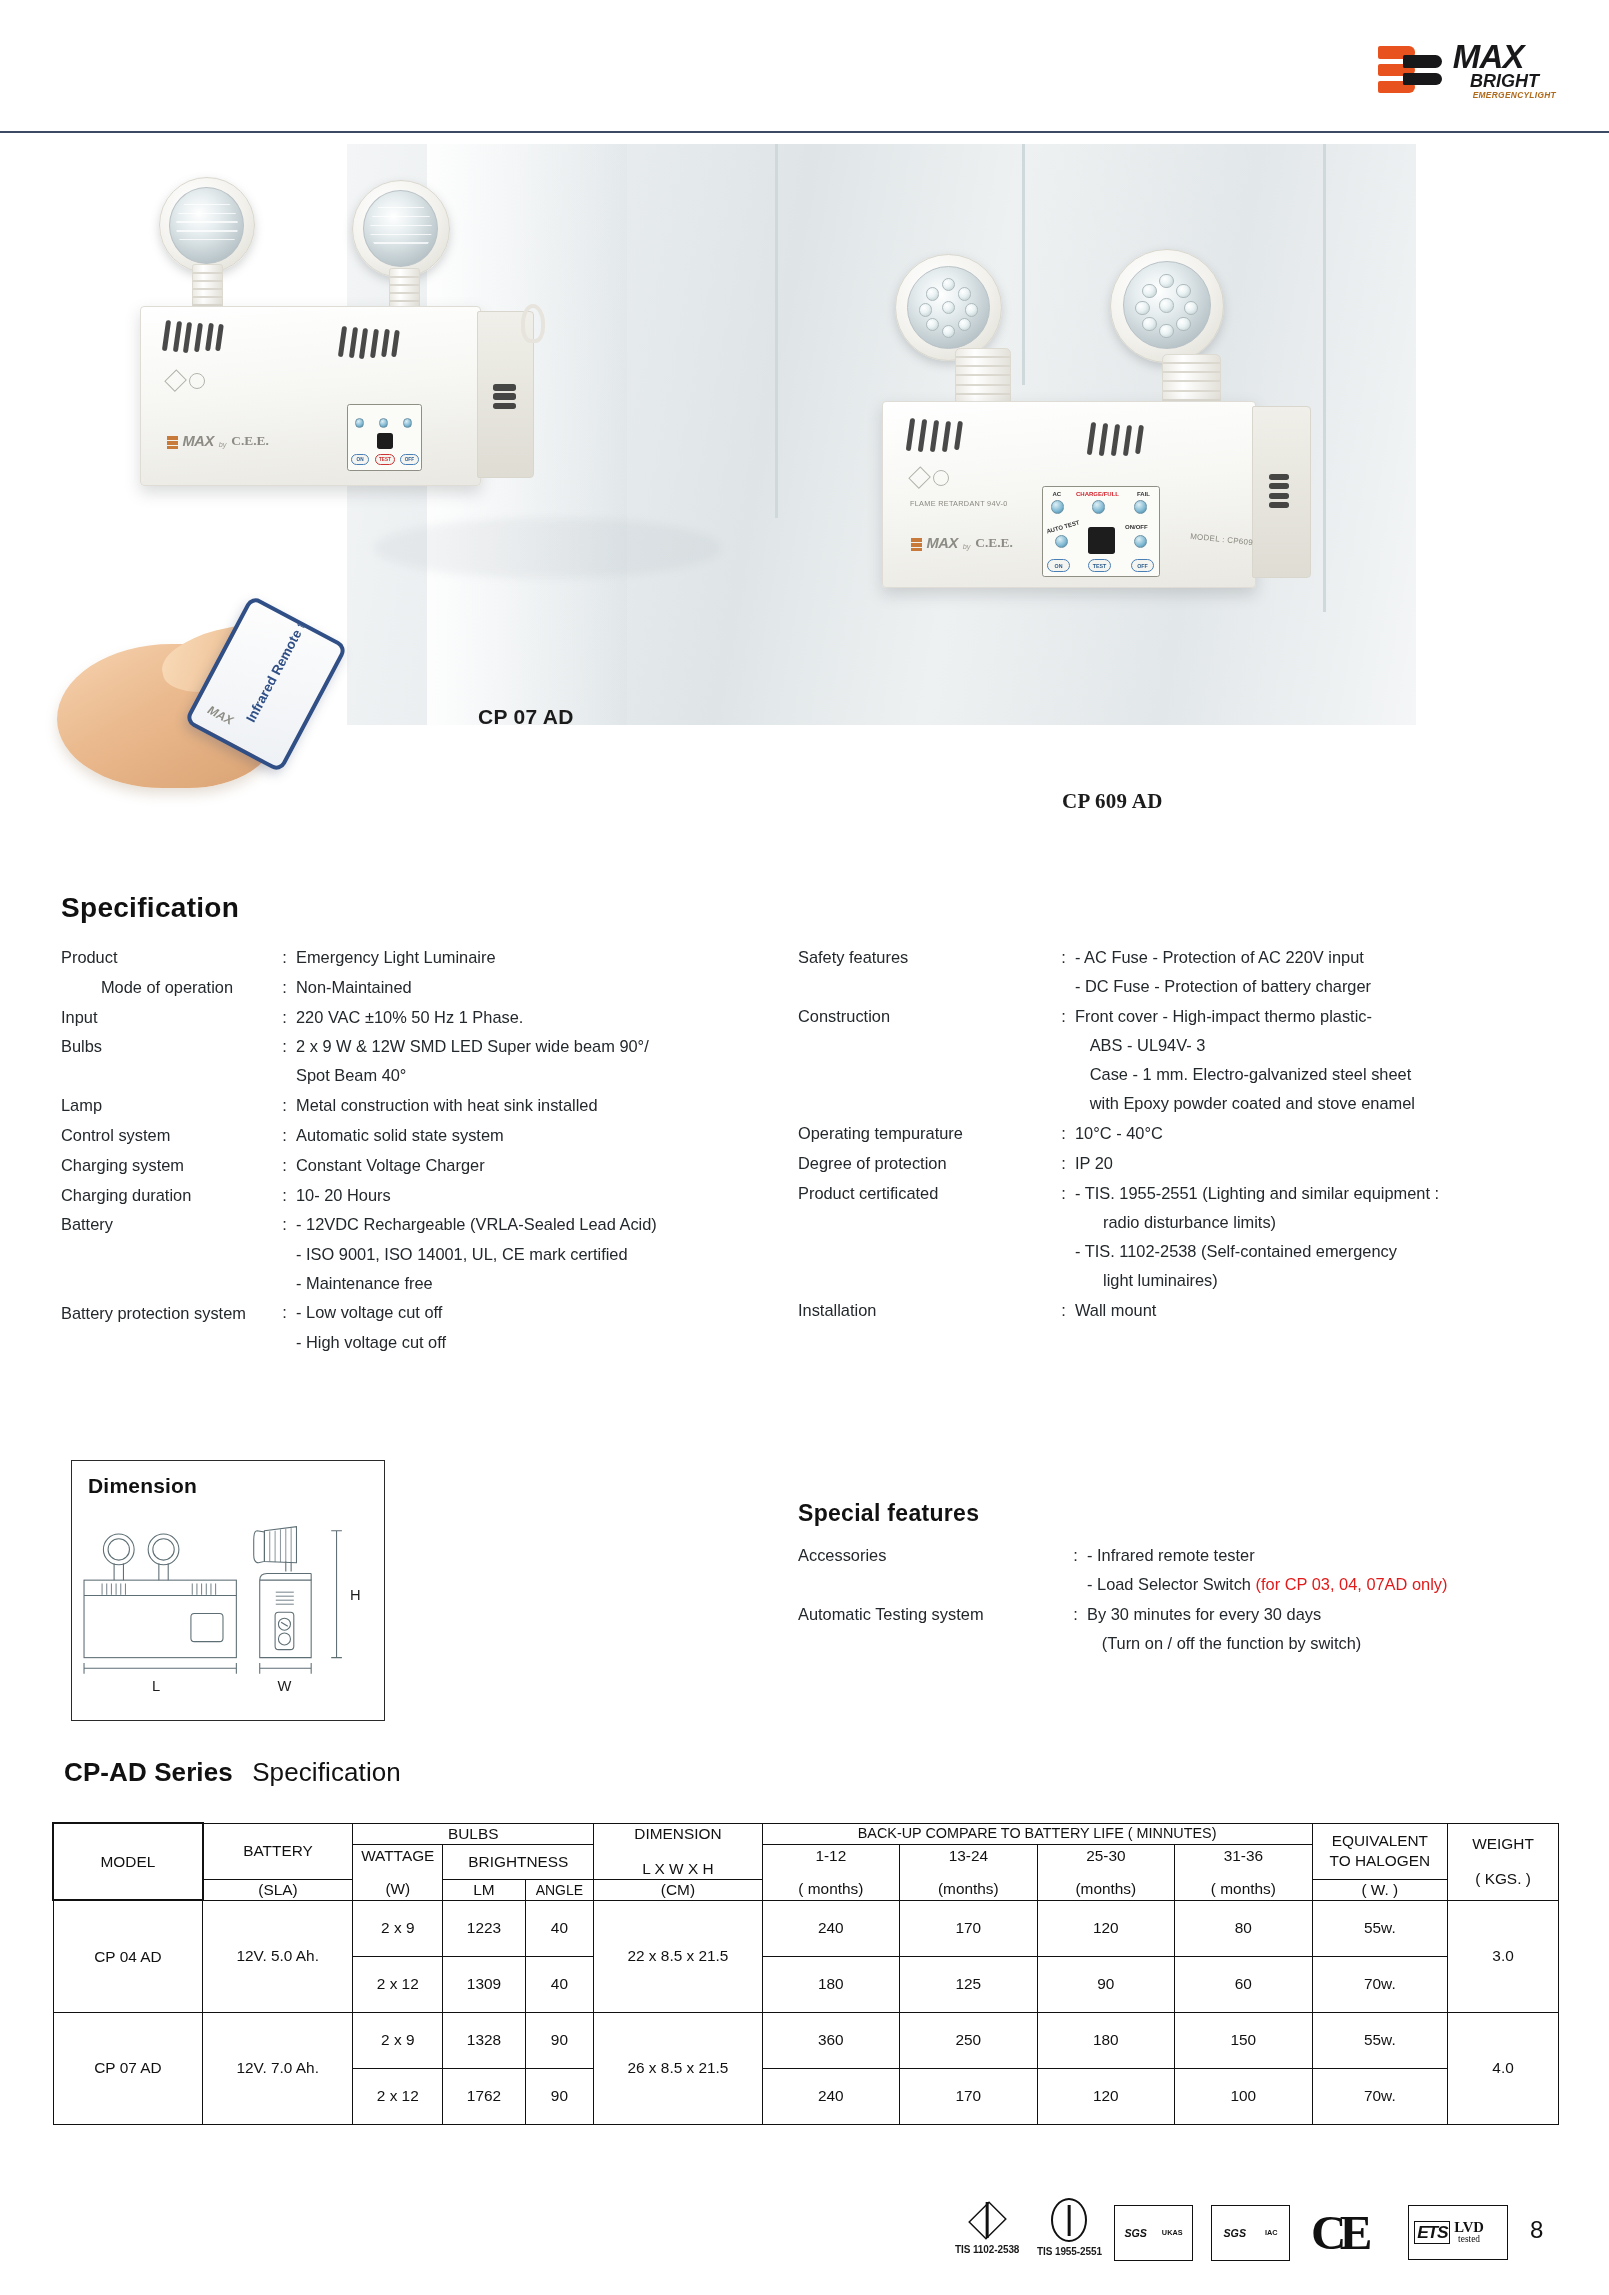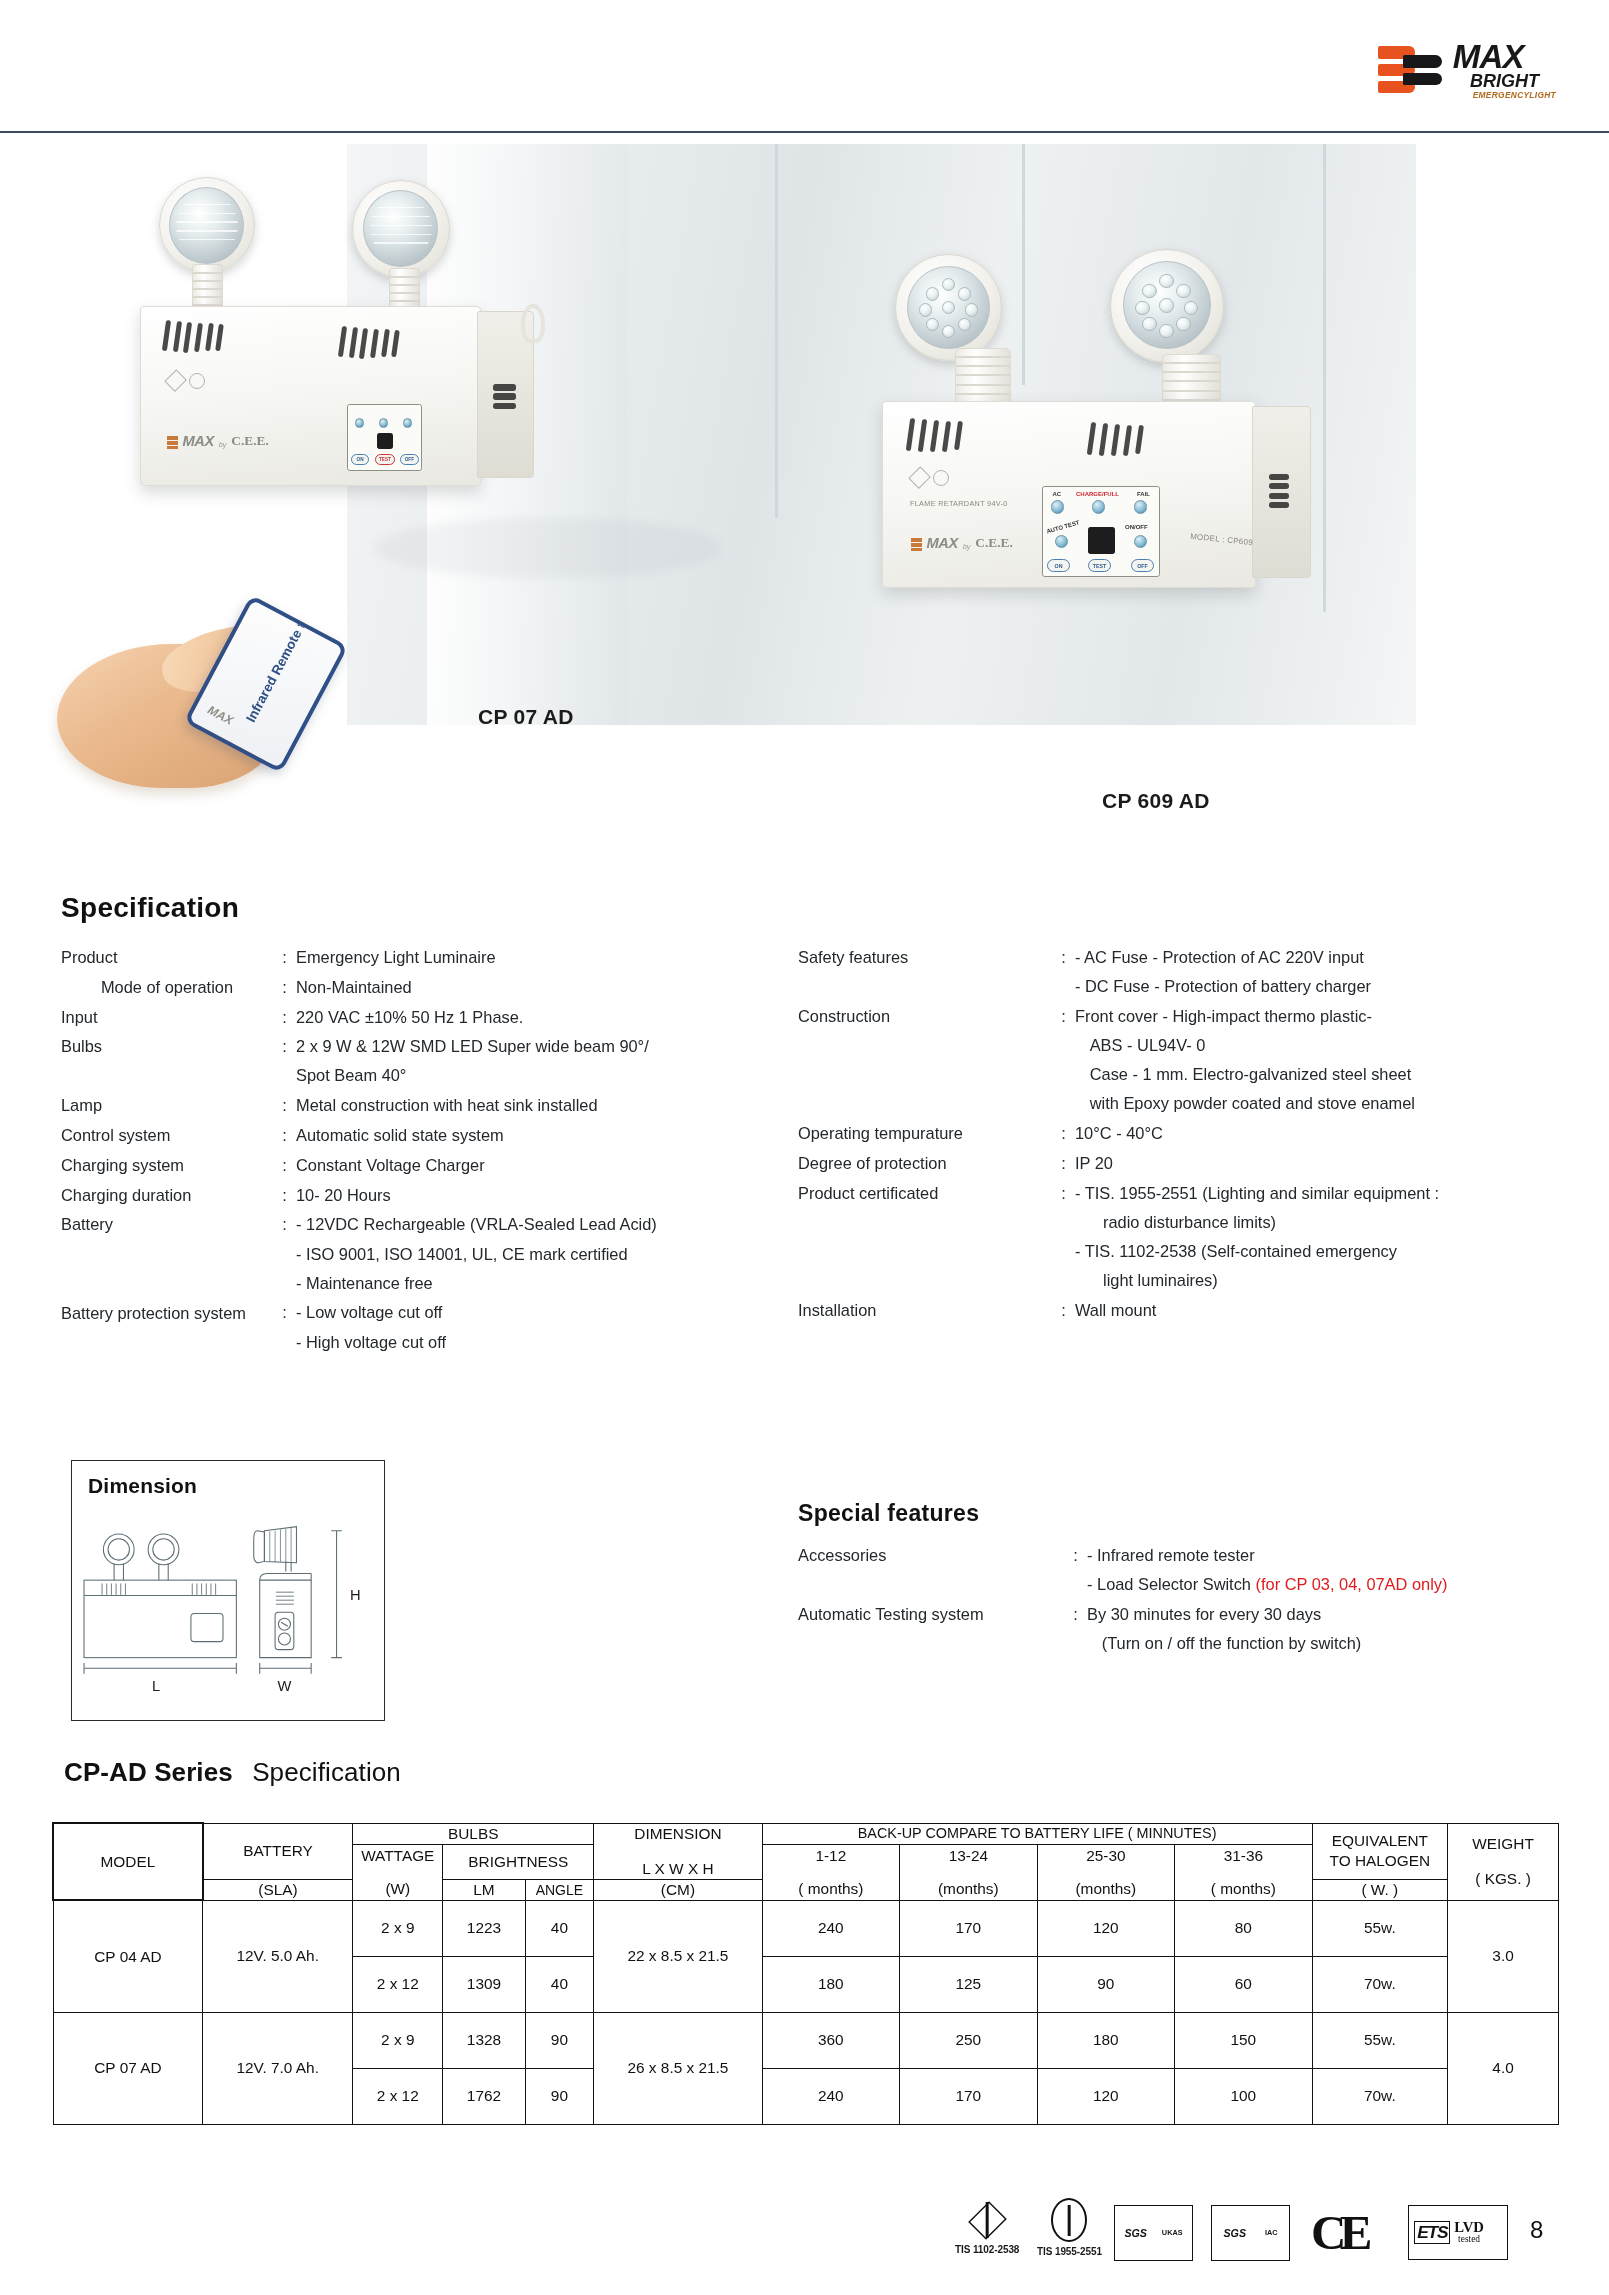--- a/index.html
+++ b/index.html
@@ -396,21 +396,21 @@
       <div class="palm"></div>
       <div class="thumb"></div>
       <div class="remote">
         <div class="t">Infrared
 Remote test</div>
         <div class="lg">MAX</div>
       </div>
     </div>
 
     <div class="caption" style="left:478px; top:561px;">CP 07 AD</div>
-    <div class="caption" style="left:1102px; top:645px;">CP 609 AD</div>
+    <div class="caption" style="left:1062px; top:645px;font-family:Liberation Serif, serif;">CP 609 AD</div>
   </div>
 
   <div class="sec-title" style="left:61px; top:892px;">Specification</div>
 
   <div class="spec-col" style="left:61px; top:949px; width:708px;">
 
     <div class="srow" style="margin-top:0;">
       <div class="skey" style="width:212px;">Product</div>
       <div class="scolon" style="width:23px;">:</div>
       <div class="sval">
@@ -494,21 +494,21 @@
       <div class="sval">
         <div class="line">- AC Fuse - Protection of AC 220V input</div>
         <div class="line" style="margin-top:12.7px;">- DC Fuse - Protection of battery charger</div>
       </div>
     </div>
     <div class="srow" style="margin-top:13.4px;">
       <div class="skey" style="width:254px;">Construction</div>
       <div class="scolon" style="width:23px;">:</div>
       <div class="sval">
         <div class="line">Front cover - High-impact thermo plastic-</div>
-        <div class="line ind" style="margin-top:12.7px;">ABS - UL94V- 0</div>
+        <div class="line ind" style="margin-top:12.7px;">ABS - UL94V- 3</div>
         <div class="line ind" style="margin-top:12.7px;">Case - 1 mm. Electro-galvanized steel sheet</div>
         <div class="line ind" style="margin-top:12.7px;">with Epoxy powder coated and stove enamel</div>
       </div>
     </div>
     <div class="srow" style="margin-top:13.4px;">
       <div class="skey" style="width:254px;">Operating tempurature</div>
       <div class="scolon" style="width:23px;">:</div>
       <div class="sval">
           <div class="line">10°C - 40°C</div>
         </div>

